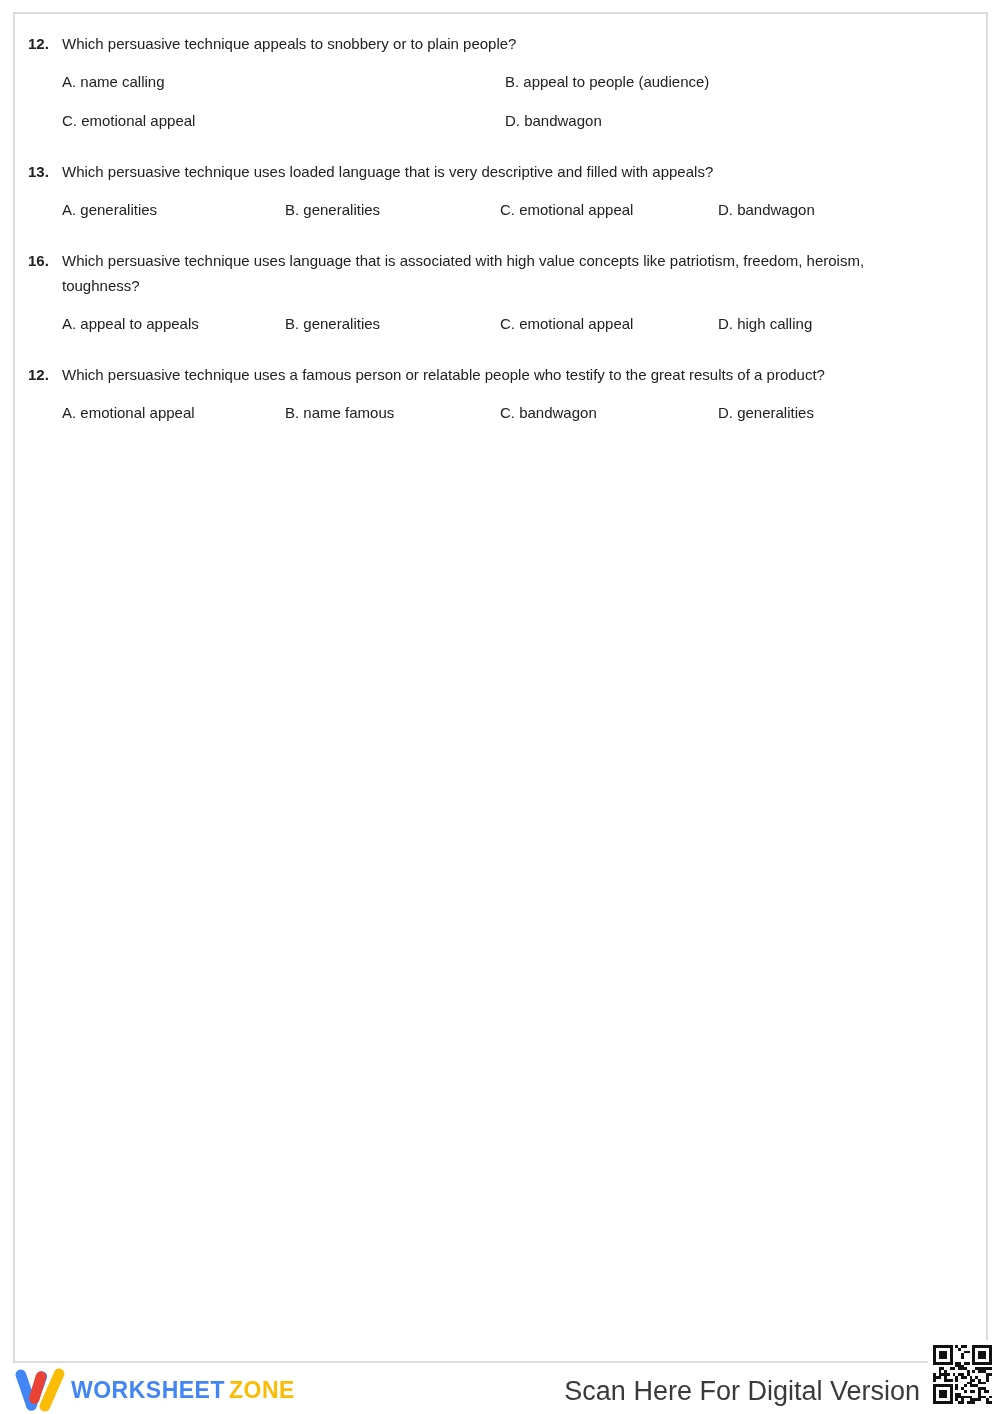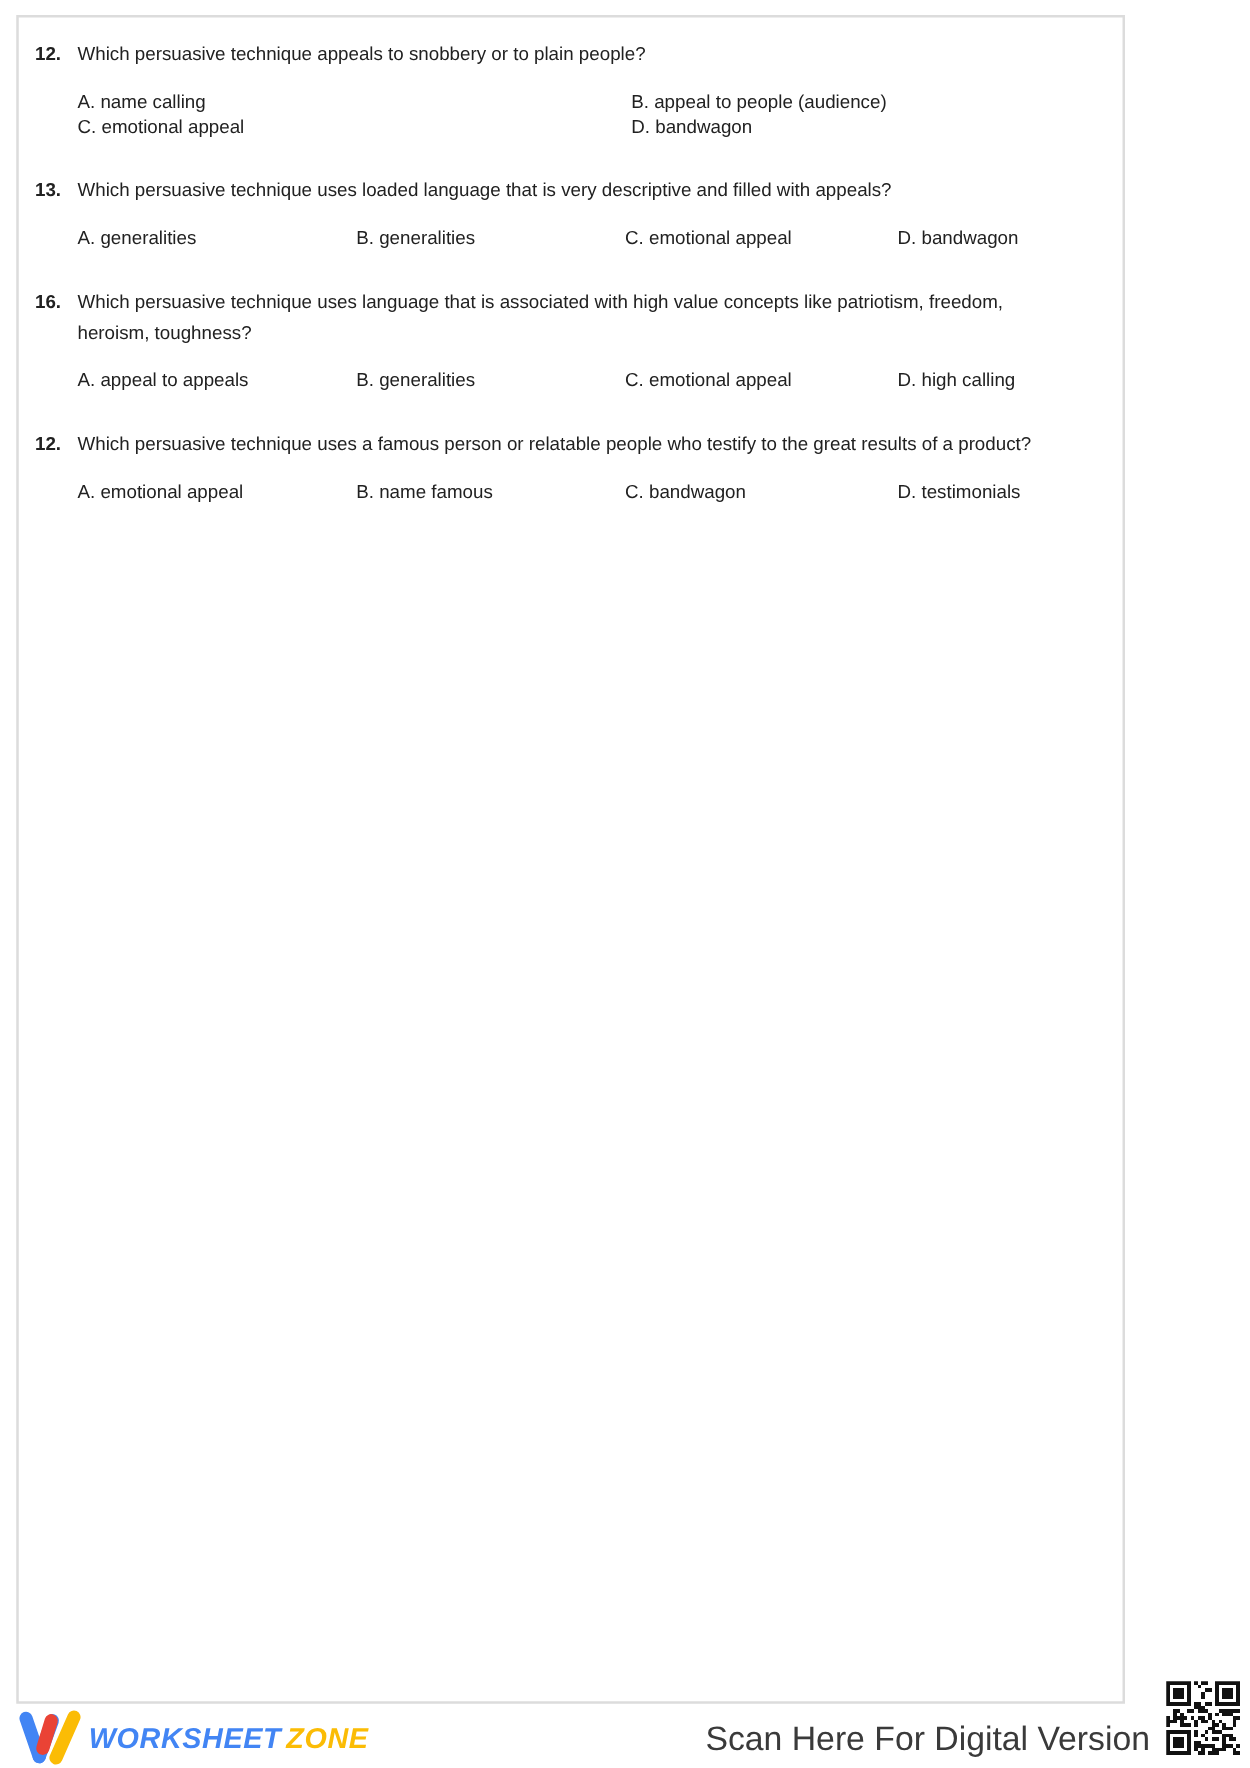--- a/index.html
+++ b/index.html
@@ -8,21 +8,21 @@
     background: #ffffff;
     font-family: "Liberation Sans", sans-serif;
     position: relative;
     overflow: hidden;
   }
 
   
   .frame {
     position: absolute;
     left: 13px; top: 12px;
-    width: 887px; height: 1351px;
+    width: 975px; height: 1351px;
     border: 2px solid #dcdcdc;
     box-sizing: border-box;
     background: #ffffff;
     padding: 17px 45px 0 13px;
   }
 
   .question { margin-bottom: 28px; }
   .q-line {
     display: flex;
     font-size: 15px;
@@ -33,39 +33,38 @@
   .q-text { flex: 1; }
 
   .options {
     margin-left: 34px;
     margin-top: 16px;
     display: grid;
     font-size: 15px;
     line-height: 20px;
     color: #212121;
   }
-  .cols-2 { grid-template-columns: 443px auto; }
+  .cols-2 { grid-template-columns: 443px auto; row-gap: 19px; }
   .cols-4 { grid-template-columns: 223px 215px 218px auto; }
 
   
   .logo {
     position: absolute;
     left: 15px; bottom: 1px;
     display: flex;
     align-items: center;
     height: 46px;
   }
   .logo-mark { width: 50px; height: 46px; }
   .logo-text {
     margin-left: 6px;
     font-size: 23px;
     font-weight: bold;
     letter-spacing: 0.5px;
     white-space: nowrap;
-    font-style: italic;
   }
   .logo-word1 { color: #4285f4; }
   .logo-word2 { color: #fbbc05; margin-left: 4px; }
 
   .scan-text {
     position: absolute;
     right: 80px; bottom: 7px;
     font-size: 27px;
     color: #3a3a3a;
     white-space: nowrap;
@@ -128,21 +127,21 @@
 
   <div class="question">
     <div class="q-line">
       <span class="q-num">12.</span>
       <span class="q-text">Which persuasive technique uses a famous person or relatable people who testify to the great results of a product?</span>
     </div>
     <div class="options cols-4">
       <span class="option">A. emotional appeal</span>
       <span class="option">B. name famous</span>
       <span class="option">C. bandwagon</span>
-      <span class="option">D. testimonials</span>
+      <span class="option">D. generalities</span>
     </div>
   </div>
 
 </div>
 
 <div class="logo">
   <svg class="logo-mark" viewBox="0 0 52 48" fill="none" xmlns="http://www.w3.org/2000/svg">
     <path d="M6 8 L17 40" stroke="#4285f4" stroke-width="11" stroke-linecap="round"></path>
     <path d="M17 40 L28 10" stroke="#4285f4" stroke-width="11" stroke-linecap="round"></path>
     <path d="M27 10 L20 33" stroke="#ea4335" stroke-width="11" stroke-linecap="round"></path>

